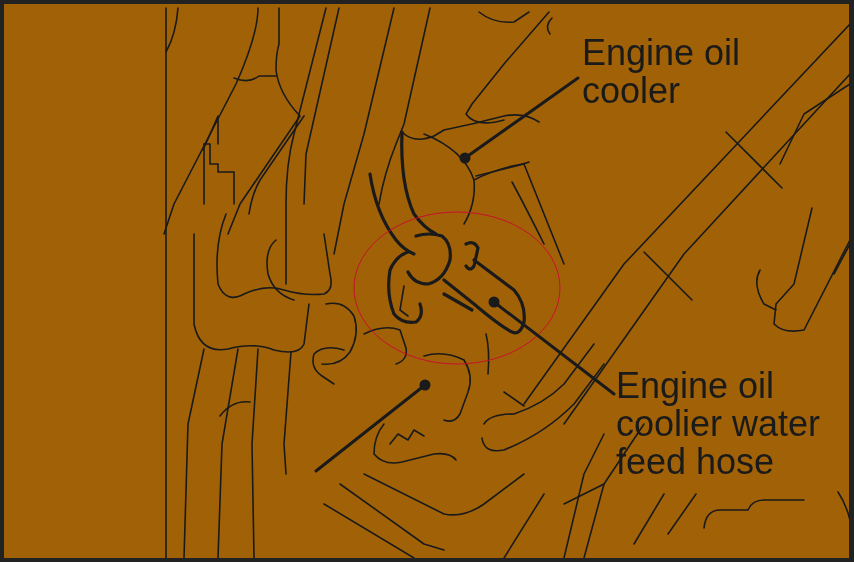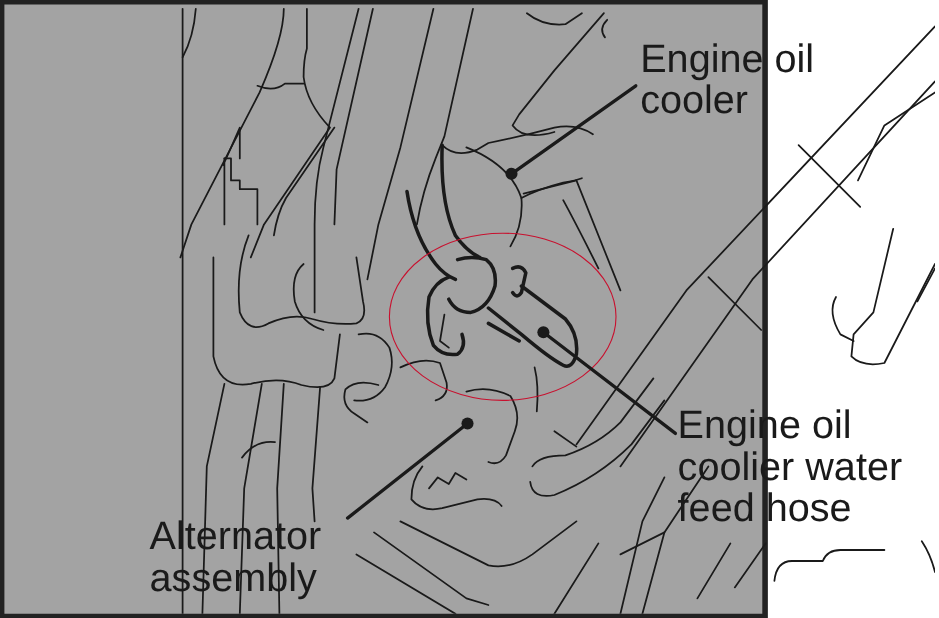--- a/index.html
+++ b/index.html
@@ -1,20 +1,20 @@
 <!DOCTYPE html>
 <html><head>
 <meta charset="utf-8">
 <style>
   html, body { margin: 0; padding: 0; background: #ffffff; }
   body { width: 854px; height: 562px; overflow: hidden; }
   .figure {
     position: relative;
-    width: 698px; height: 562px;
-    background: #a3a3a3;
+    width: 854px; height: 562px;
+    background: #a16207;
     box-sizing: border-box;
     border: 4px solid #222222;
     border-right-width: 5px;
   }
   svg.art { position: absolute; left: 0; top: 0; width: 846px; height: 554px; }
   .label {
     position: absolute;
     font-family: "Liberation Sans", sans-serif;
     color: #1a1a1a;
     font-size: 36px;
@@ -127,15 +127,13 @@
     <circle class="dot" cx="490" cy="298" r="5.5"></circle>
     <line class="leader" x1="312" y1="467" x2="421" y2="381"></line>
     <circle class="dot" cx="421" cy="381" r="5.5"></circle>
   </svg>
 
   <div class="label" style="left:578px; top:30px;">Engine oil
 cooler</div>
   <div class="label" style="left:612px; top:363px;">Engine oil
 coolier water
 feed hose</div>
-  <div class="label" style="left:132px; top:464px;">Alternator
-assembly</div>
 </div>
 
 </body></html>

